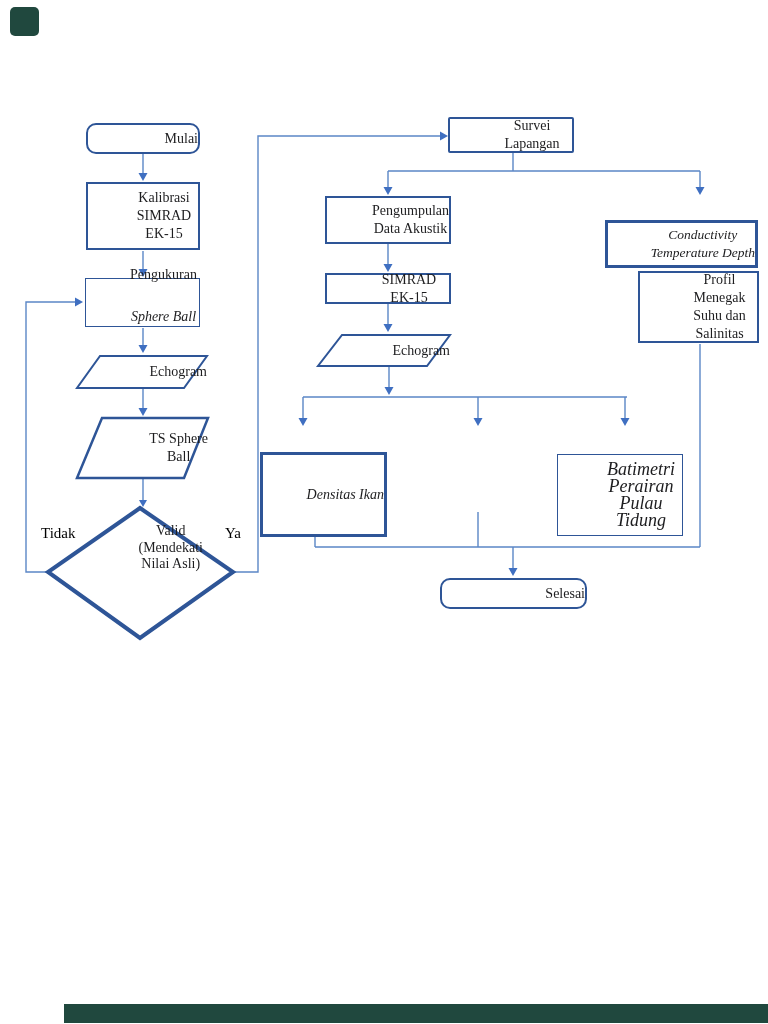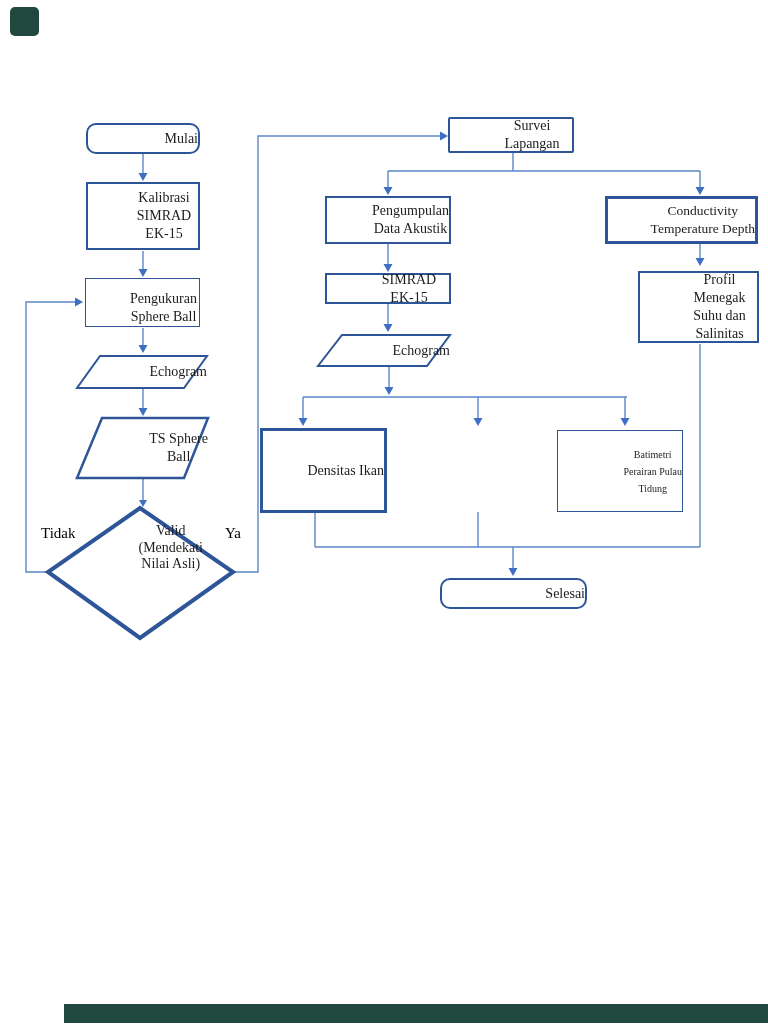--- a/index.html
+++ b/index.html
@@ -6,21 +6,21 @@
   #page{position:relative;width:768px;height:1024px;background:#ffffff;overflow:hidden;
         font-family:"Liberation Serif",serif;color:#1d1d1f;}
   #wiring{position:absolute;left:0;top:0;z-index:1;}
   .node{position:absolute;box-sizing:border-box;z-index:2;background:#ffffff;
         display:flex;align-items:center;justify-content:flex-end;text-align:center;
         white-space:pre-line;font-size:14px;line-height:18px;border:2.5px solid #2e5597;padding-left:42px;}
   .shape-label{position:absolute;box-sizing:border-box;z-index:3;background:transparent;border:none;}
   .terminator{border-radius:10px;}
   .thickb{border-width:3px;}
   .thinb{border-width:1.6px;}
-  .it{}
+  .it{font-style:italic;margin-top:24px;}
   .edge-label{position:absolute;z-index:2;font-size:15px;line-height:16px;
               font-family:"Liberation Serif",serif;color:#000000;}
   .teal{position:absolute;z-index:4;background:#20483e;}
   #corner-accent{left:10px;top:7px;width:29px;height:29px;border-radius:5px;}
   #bottom-bar{left:64px;top:1004px;width:704px;height:19px;}
 </style>
 </head>
 <body>
 
 <div id="page">
@@ -109,21 +109,21 @@
     <span>Profil Menegak
 Suhu dan
 Salinitas</span>
   </div>
 
   <div class="node thickb it" style="left:260px;top:428px;width:127px;height:85px;">
     <span>Densitas Ikan</span>
   </div>
 
 
-  <div class="node it" style="left:557px;top:430px;width:126px;height:82px;border-width:1.8px;font-size:10px;line-height:17px;">
+  <div class="node it" style="left:557px;top:430px;width:126px;height:82px;border-width:1.8px;font-size:18px;line-height:17px;">
     <span>Batimetri
 Perairan Pulau
 Tidung</span>
   </div>
 
   <div class="node terminator" style="left:440px;top:578px;width:147px;height:31px;">
     <span>Selesai</span>
   </div>
 
   <div class="node shape-label" style="left:77px;top:356px;width:130px;height:32px;">

